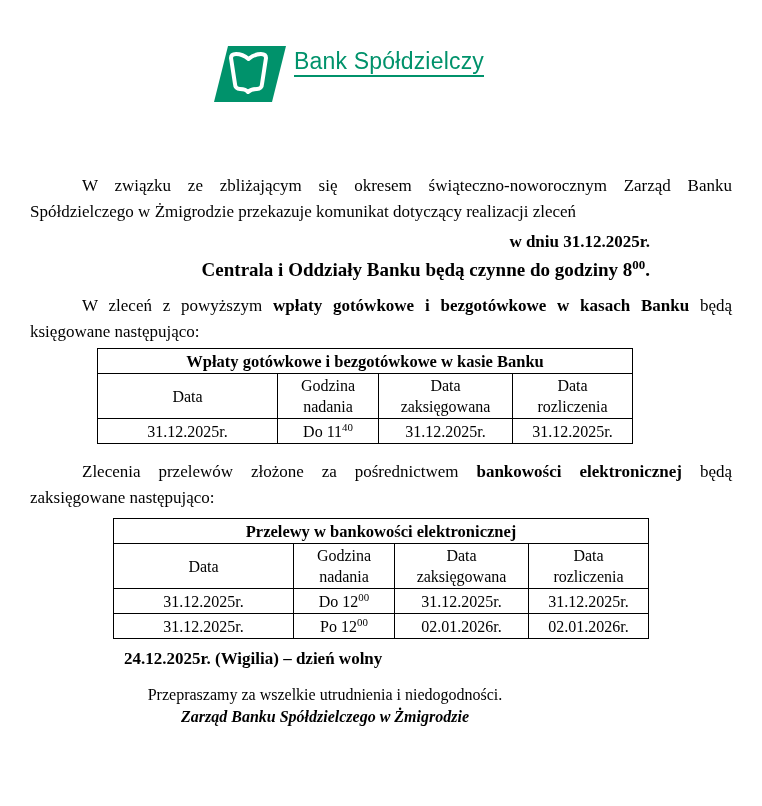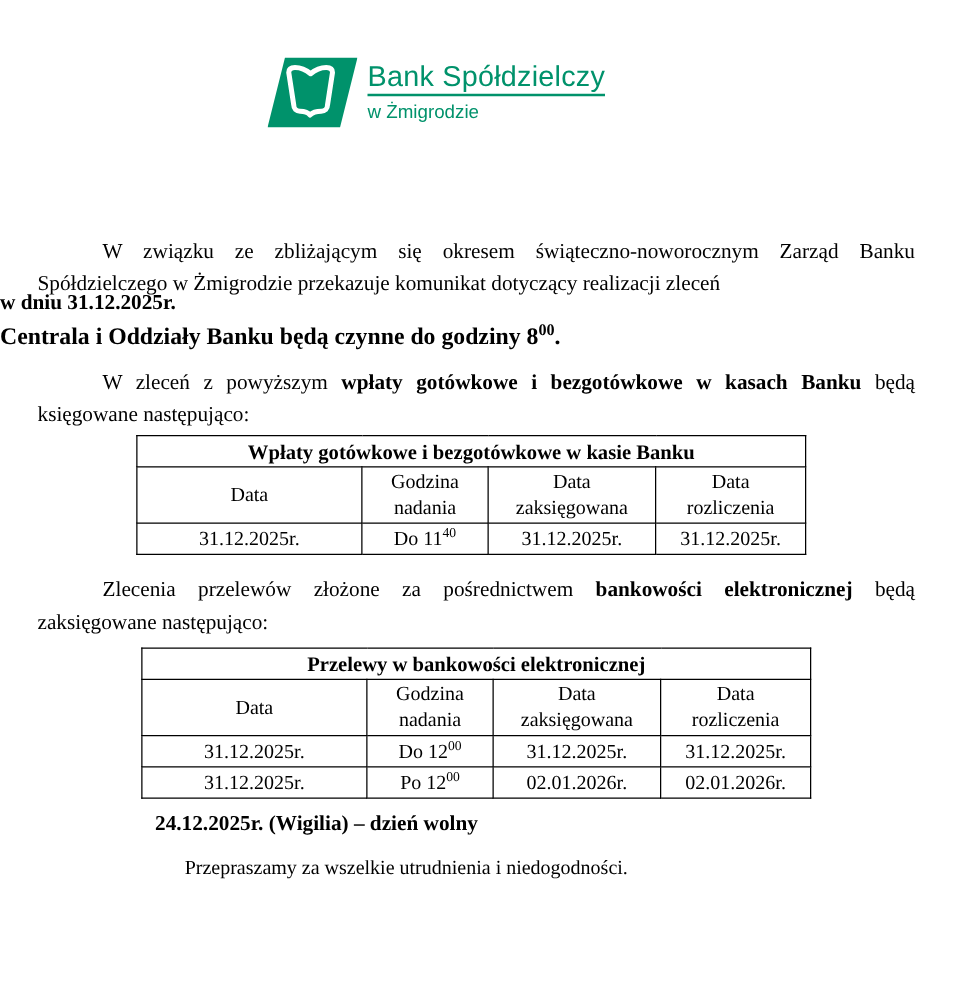--- a/index.html
+++ b/index.html
@@ -71,29 +71,29 @@
   }
   .para {
     position: absolute;
     left: 30px;
     width: 702px;
     text-align: justify;
     font-size: 17px;
     line-height: 26px;
   }
   .para .indent { display: inline-block; width: 52px; }
-  .para-1 { top: 188px; }
+  .para-1 { top: 173px; }
   .para-2 { top: 293px; }
   .para-3 { top: 459px; }
 
   .center-line {
     position: absolute;
     left: 0;
     right: 0;
-    text-align: left;
+    text-align: right;
     font-weight: bold;
   }
   .line-date {
     top: 231px;
     font-size: 17px;
     line-height: 22px;
   }
   .line-hours {
     top: 258px;
     font-size: 19px;
@@ -126,21 +126,21 @@
     font-size: 16.5px;
     height: 24px;
   }
   table.data-table .col-hdr {
     height: 44px;
     vertical-align: middle;
   }
   table.data-table td.cell {
     height: 24px;
   }
-  .table-1 { left: 109px; top: 348px; width: 535px; }
+  .table-1 { left: 97px; top: 348px; width: 535px; }
   .table-2 { left: 113px; top: 518px; width: 535px; }
 
   .col-1 { width: 180px; }
   .col-2 { width: 101px; }
   .col-3 { width: 134px; }
   .col-4 { width: 120px; }
 
   
   .closing-note {
     position: absolute;
@@ -181,21 +181,20 @@
     <div class="logo-mark">
       <svg width="72" height="56" viewBox="0 0 72 56" xmlns="http://www.w3.org/2000/svg">
         <polygon points="14,0 72,0 58,56 0,56" fill="#00926B"></polygon>
         <path d="M17,12 C17,9 19,8 22,8 C27,8 31,10 34.5,13 C38,10 42,8 47,8 C50,8 52,9 52,12
                  L48,38 C48,41 46,43 43,43 C39,43 36,44 34,46 C32.5,44 30,43 26,43
                  C23,43 21,41 21,38 Z" fill="none" stroke="#FFFFFF" stroke-width="4" stroke-linejoin="round"></path>
       </svg>
     </div>
     <div class="logo-text">
       <div class="logo-title">Bank Spółdzielczy</div>
-      <div class="logo-sub">w Żmigrodzie</div>
     </div>
   </div>
 
 
   <div class="para para-1">
     <span class="indent"></span><span>W związku ze zbliżającym się okresem świąteczno-noworocznym Zarząd Banku Spółdzielczego w Żmigrodzie przekazuje komunikat dotyczący realizacji zleceń</span>
   </div>
 
   <div class="center-line line-date">w dniu 31.12.2025r.</div>
 
@@ -280,14 +279,15 @@
         <td class="cell">31.12.2025r.</td>
         <td class="cell"><span>Po 12</span><sup>00</sup></td>
         <td class="cell">02.01.2026r.</td>
         <td class="cell">02.01.2026r.</td>
       </tr>
     </tbody>
   </table>
 
   <div class="closing-note">24.12.2025r. (Wigilia) – dzień wolny</div>
   <div class="apology">Przepraszamy za wszelkie utrudnienia i niedogodności.</div>
+  <div class="signature">Zarząd Banku Spółdzielczego w Żmigrodzie</div>
 
 </div>
 
 </body></html>

